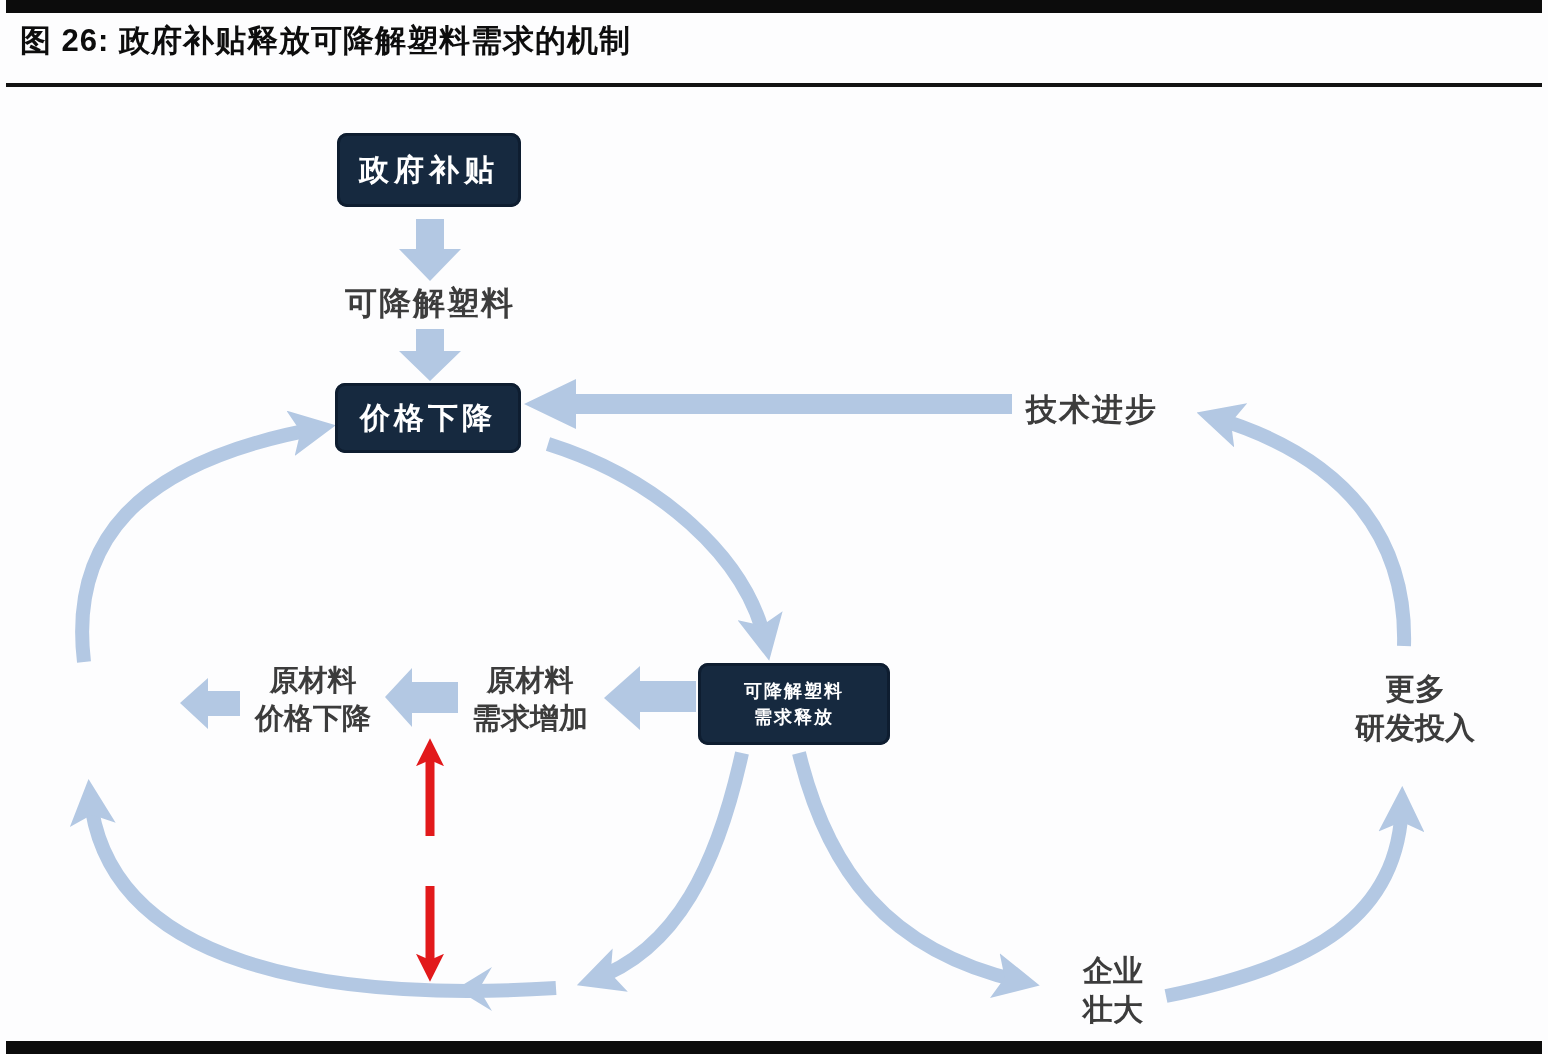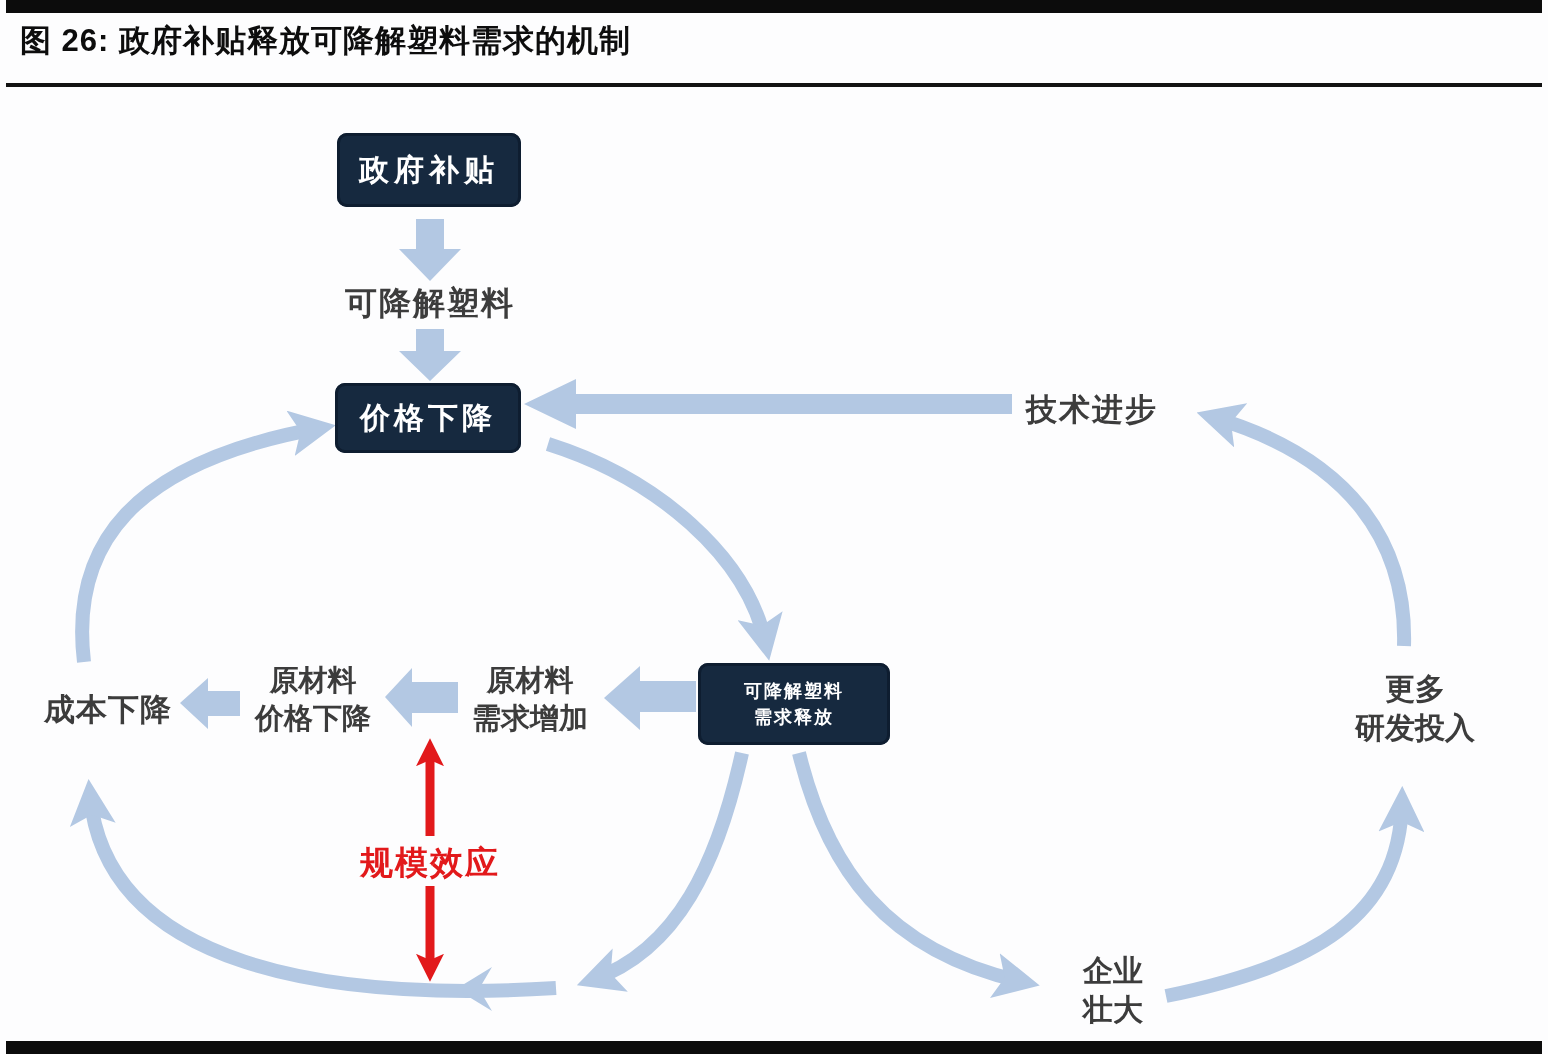--- a/index.html
+++ b/index.html
@@ -91,21 +91,19 @@
   <div class="node node-price">价格下降</div>
   <div class="node node-demand">可降解塑料
 需求释放</div>
 
   <div class="lbl lbl-space">可降解塑料</div>
   <div class="lbl lbl-tech">技术进步</div>
   <div class="lbl lbl-rawdemand">原材料
 需求增加</div>
   <div class="lbl lbl-rawprice">原材料
 价格下降</div>
-  <div class="lbl lbl-cost">成本下降</div>
   <div class="lbl lbl-rd">更多
 研发投入</div>
   <div class="lbl lbl-firm">企业
 壮大</div>
-  <div class="lbl lbl-scale">规模效应</div>
 
   <div class="bar-bottom"></div>
 </div>
 
 </body></html>

